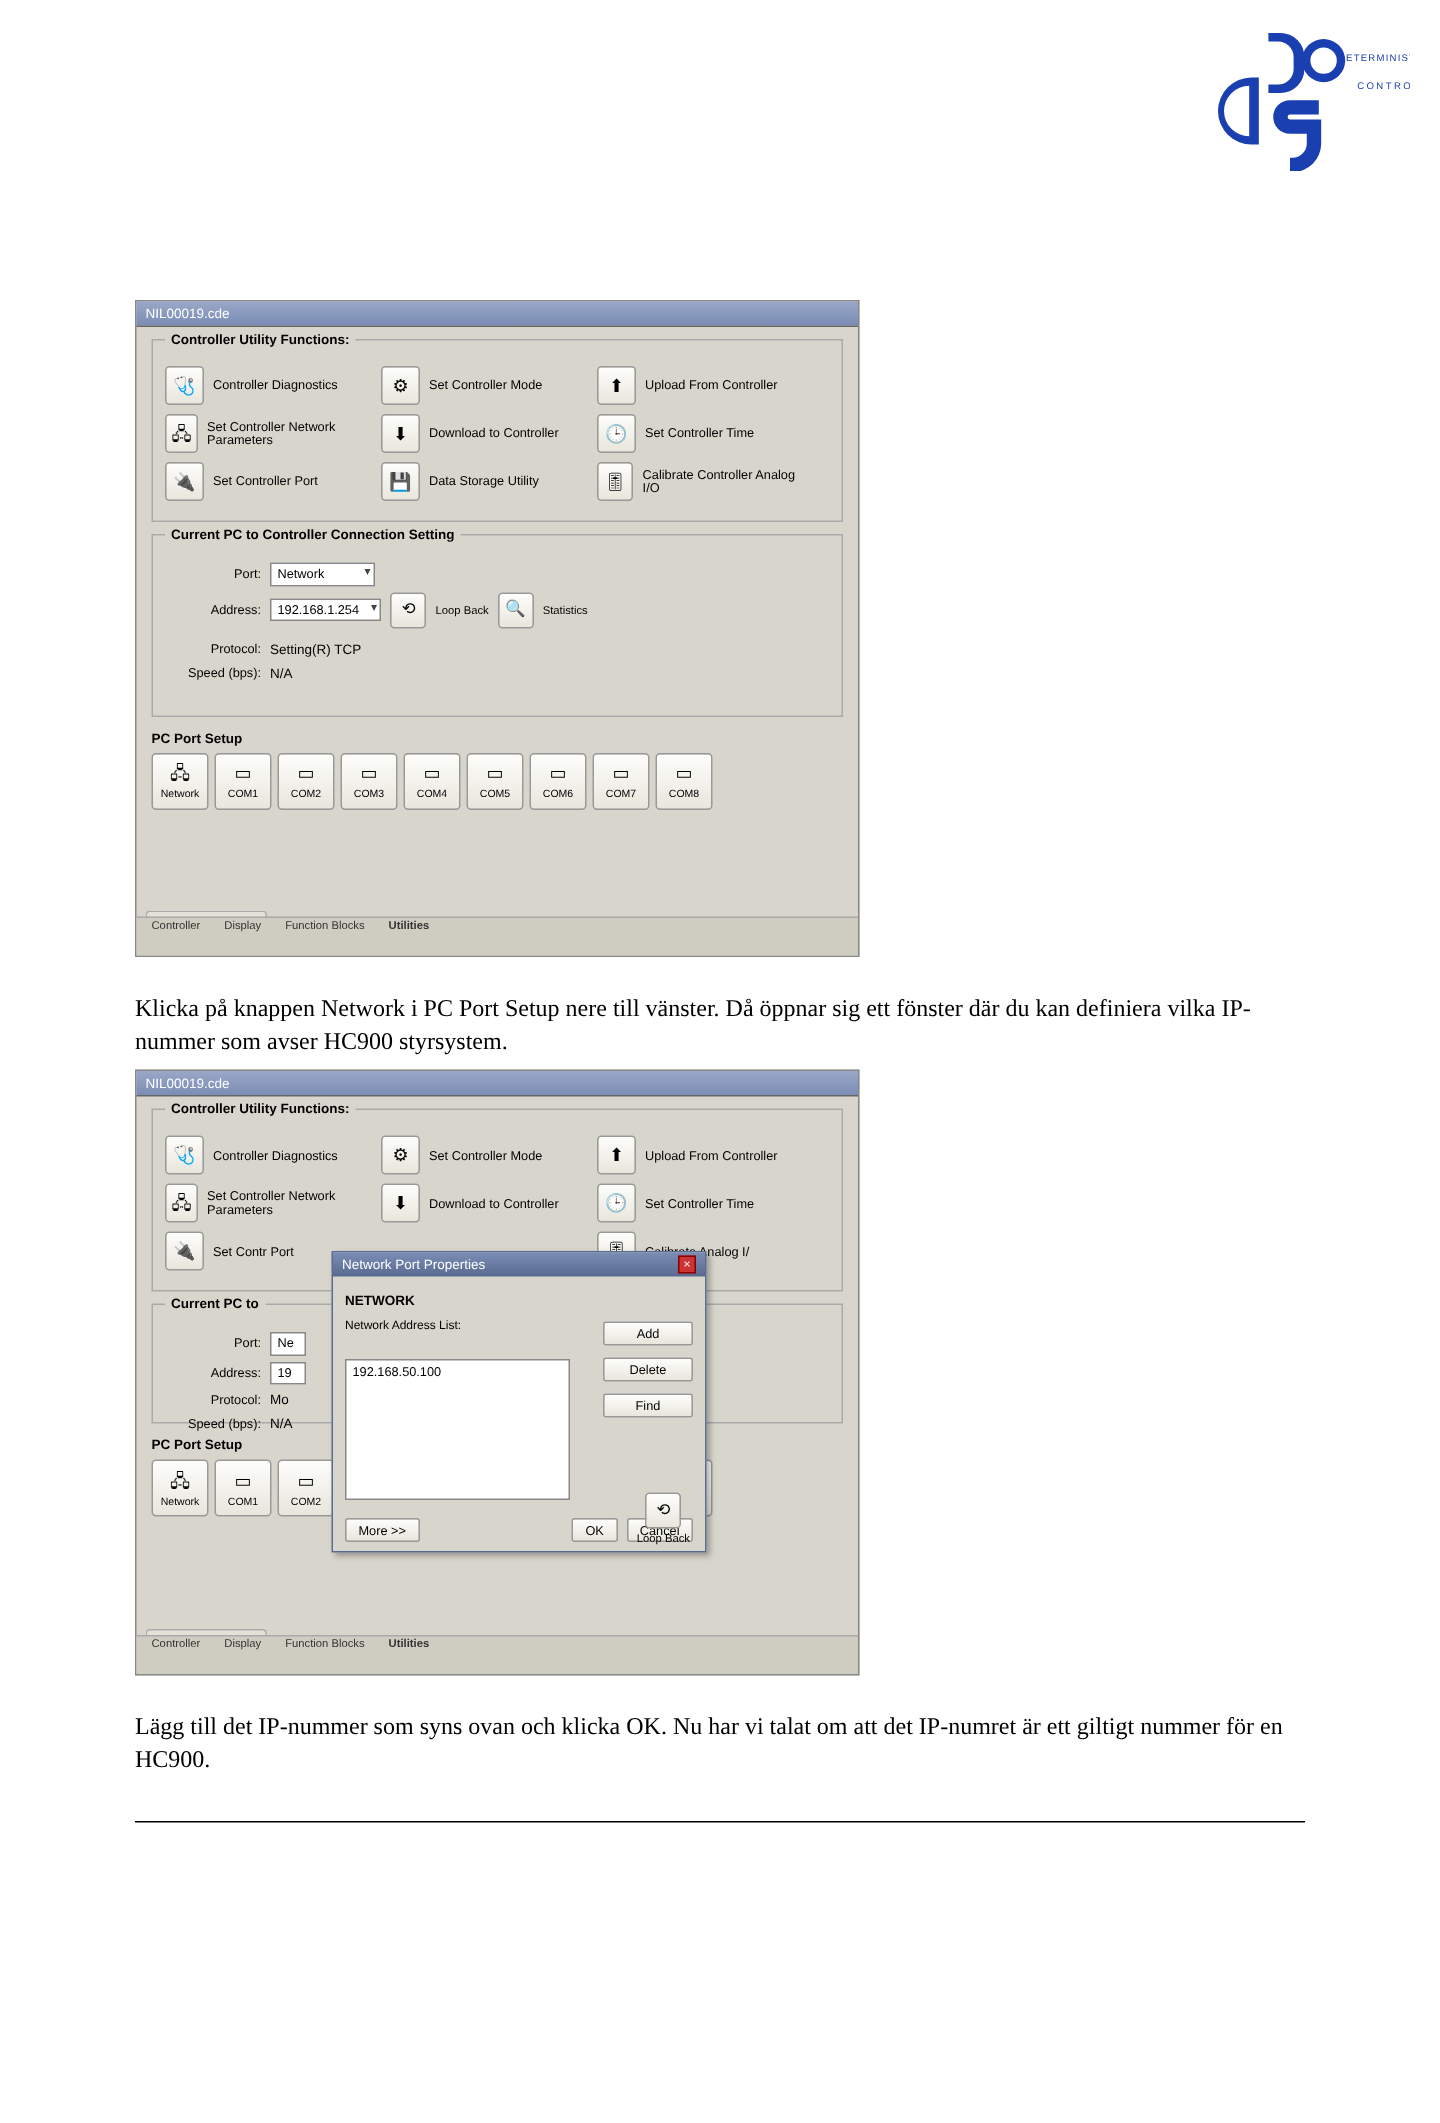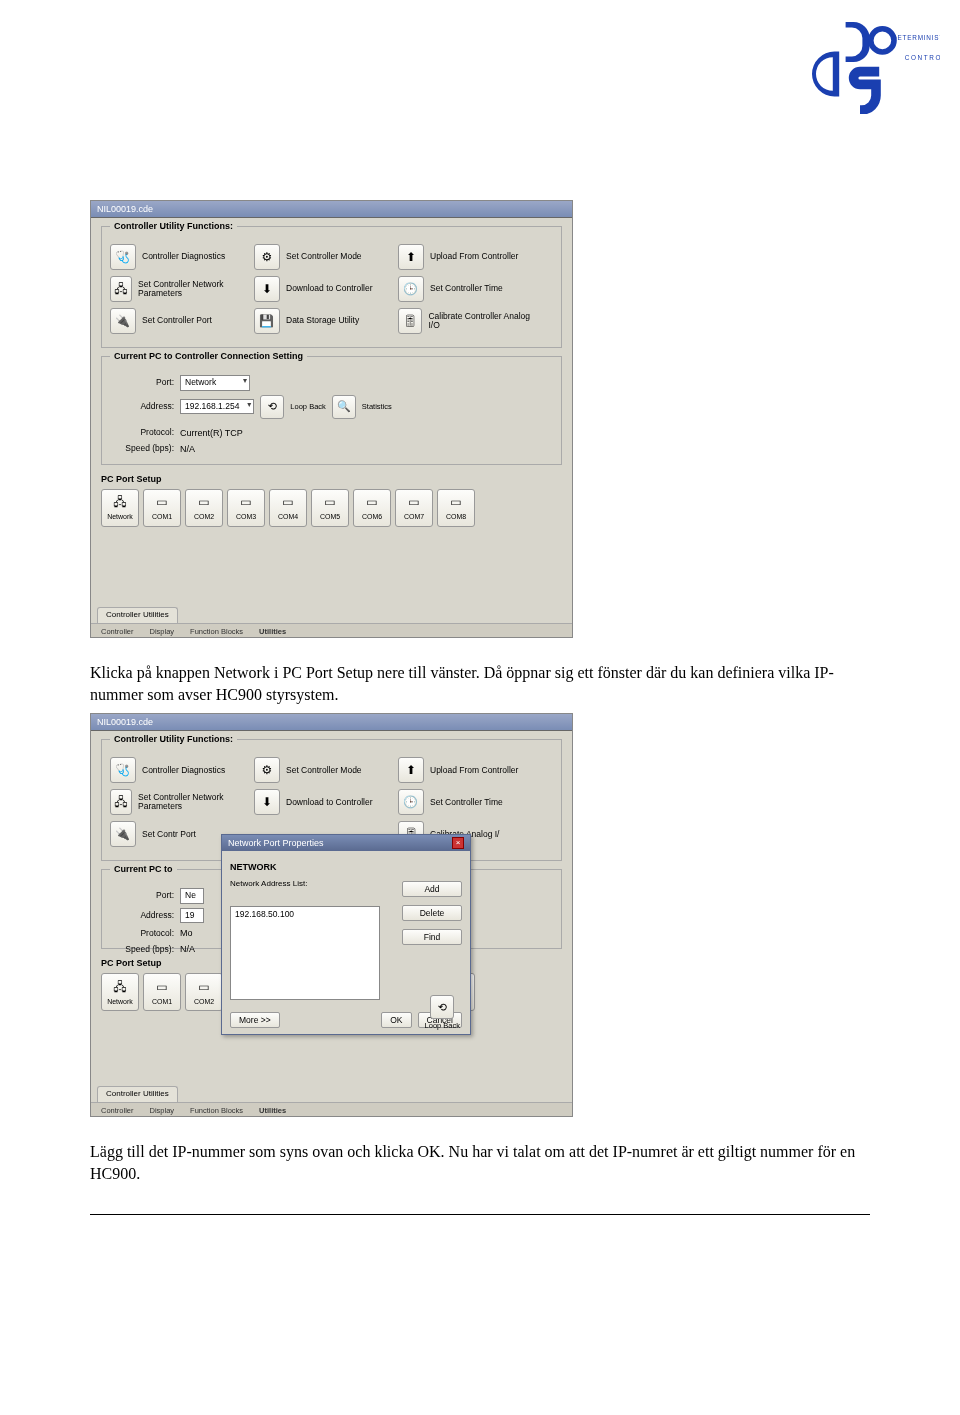--- a/index.html
+++ b/index.html
@@ -90,21 +90,21 @@
     background: linear-gradient(#fdfdfb,#e8e6dc);
     display:flex; flex-direction:column; align-items:center; justify-content:center;
     font-size:7px; gap:2px;
   }
   .portbtns .p .pic { font-size:12px; }
   .tabstrip { position:absolute; left:0; right:0; bottom:14px; display:flex; gap:2px; padding:0 6px; }
   .tab {
     border:1px solid #aaa; border-bottom:none; background:#e4e2d8;
     font-size:8px; padding:2px 8px; border-radius:3px 3px 0 0;
   }
-  .bottomstrip { position:absolute; left:0; right:0; bottom:0; height:14px; background:#cfccc1; border-top:1px solid #aaa; display:flex; align-items:flex-end; gap:8px; padding:0 6px; font-size:7.5px; color:#333;margin-top:28px;}
+  .bottomstrip { position:absolute; left:0; right:0; bottom:0; height:26px; background:#cfccc1; border-top:1px solid #aaa; display:flex; align-items:flex-start; gap:8px; padding:0 6px; font-size:7.5px; color:#333;margin-top:28px;}
   .bottomstrip .chip { padding:0 4px; }
   .bottomstrip .chip.u { font-weight:bold; }
 
   
   .dialog {
     position:absolute;
     width: 250px;
     left: 130px; top: 120px;
     border:1px solid #5a6a90;
     background:#d8d6cc;
@@ -185,37 +185,37 @@
         <div class="fnbtn">
               <div class="iconbtn">💾</div>
               <div class="lbl">Data Storage Utility</div>
             </div>
         <div class="fnbtn">
               <div class="iconbtn">🎚</div>
               <div class="lbl">Calibrate Controller Analog I/O</div>
             </div>
       </div>
     </div>
-    <div class="gbox" style="padding-bottom:5px;">
+    <div class="gbox" style="padding-bottom:18px;">
       <div class="legend">Current PC to Controller Connection Setting</div>
       <div class="formrow">
         <span class="k">Port:</span>
         <span class="dd">Network</span>
       </div>
       <div class="formrow">
         <span class="k">Address:</span>
         <span class="dd">192.168.1.254</span>
         <div class="smalliconbtn">⟲</div>
         <span style="font-size:7.5px">Loop Back</span>
         <div class="smalliconbtn">🔍</div>
         <span style="font-size:7.5px">Statistics</span>
       </div>
       <div class="formrow" style="margin-top:8px">
         <span class="k">Protocol:</span>
-        <span>Current(R) TCP</span>
+        <span>Setting(R) TCP</span>
       </div>
       <div class="formrow">
         <span class="k">Speed (bps):</span>
         <span>N/A</span>
       </div>
     </div>
     <div class="sectiontitle">PC Port Setup</div>
     <div class="portbtns">
       <div class="p">
             <span class="pic">🖧</span>

